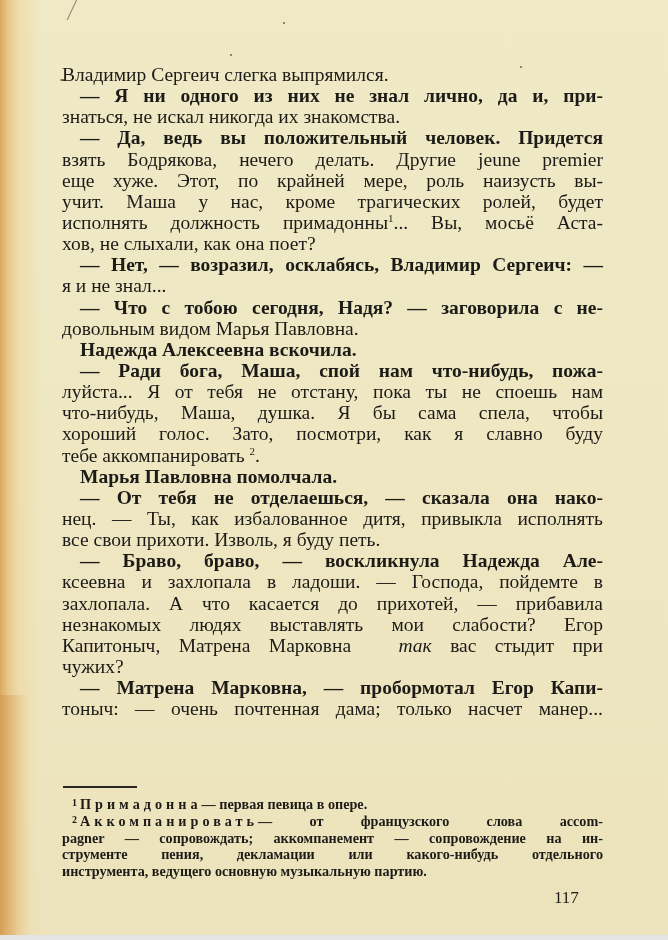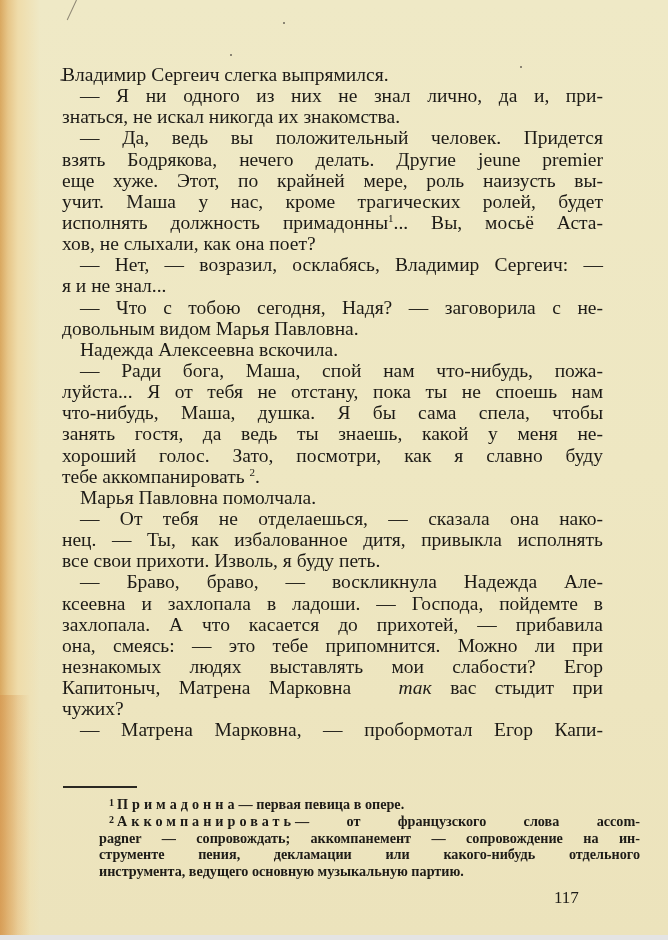--- a/index.html
+++ b/index.html
@@ -56,20 +56,21 @@
       white-space: nowrap;
       text-align: justify;
       text-align-last: justify;
       height: 21.15px;
     }
     .line.last {
       text-align-last: left;
     }
     .line.indent {
       padding-left: 18px;
+      font-weight: bold;
     }
     .line em {
       font-style: italic;
       margin-left: 29px;
     }
     sup {
       font-size: 11px;
       vertical-align: 7px;
       line-height: 0;
     }
@@ -83,21 +84,20 @@
     }
     .footnotes {
       position: absolute;
       left: 62px;
       top: 795px;
       width: 541px;
       color: #1d1b17;
       font-size: 14.2px;
       line-height: 16.4px;
       font-weight: bold;
-      margin-left: 37px;
     }
     .fn-line {
       display: block;
       white-space: nowrap;
       text-align: justify;
       text-align-last: justify;
     }
     .fn-line.last { text-align-last: left; }
     .fn-line.indent { padding-left: 10px; }
     .spaced { letter-spacing: 4px; }
@@ -142,35 +142,34 @@
     <span class="line"><span>исполнять должность примадонны</span><sup>1</sup><span>... Вы, мосьё Аста-</span></span>
     <span class="line last"><span>хов, не слыхали, как она поет?</span></span>
     <span class="line indent"><span>— Нет, — возразил, осклабясь, Владимир Сергеич: —</span></span>
     <span class="line last"><span>я и не знал...</span></span>
     <span class="line indent"><span>— Что с тобою сегодня, Надя? — заговорила с не-</span></span>
     <span class="line last"><span>довольным видом Марья Павловна.</span></span>
     <span class="line indent last"><span>Надежда Алексеевна вскочила.</span></span>
     <span class="line indent"><span>— Ради бога, Маша, спой нам что-нибудь, пожа-</span></span>
     <span class="line"><span>луйста... Я от тебя не отстану, пока ты не споешь нам</span></span>
     <span class="line"><span>что-нибудь, Маша, душка. Я бы сама спела, чтобы</span></span>
-    <span class="line"><span>занять гостя, да ведь ты знаешь, какой у меня не-</span></span>
     <span class="line"><span>хороший голос. Зато, посмотри, как я славно буду</span></span>
     <span class="line last"><span>тебе аккомпанировать</span> <sup>2</sup><span>.</span></span>
     <span class="line indent last"><span>Марья Павловна помолчала.</span></span>
     <span class="line indent"><span>— От тебя не отделаешься, — сказала она нако-</span></span>
     <span class="line"><span>нец. — Ты, как избалованное дитя, привыкла исполнять</span></span>
     <span class="line last"><span>все свои прихоти. Изволь, я буду петь.</span></span>
     <span class="line indent"><span>— Браво, браво, — воскликнула Надежда Але-</span></span>
     <span class="line"><span>ксеевна и захлопала в ладоши. — Господа, пойдемте в</span></span>
     <span class="line"><span>захлопала. А что касается до прихотей, — прибавила</span></span>
-    <span class="line"><span>она, смеясь: — это тебе припомнится. Можно ли при</span></span>
     <span class="line"><span>незнакомых людях выставлять мои слабости? Егор</span></span>
     <span class="line"><span>Капитоныч, Матрена Марковна</span> <em>так</em><span> вас стыдит при</span></span>
     <span class="line last"><span>чужих?</span></span>
     <span class="line indent"><span>— Матрена Марковна, — пробормотал Егор Капи-</span></span>
+    <span class="line"><span>тоныч: — очень почтенная дама; только насчет манер...</span></span>
   </div>
 
   <div class="rule"></div>
 
   <div class="footnotes">
     <span class="fn-line indent last"><span class="fn-mark">1</span><span class="spaced">Примадонна</span><span>— первая певица в опере.</span></span>
     <span class="fn-line indent"><span class="fn-mark">2</span><span class="spaced">Аккомпанировать</span><span>— от французского слова accom-</span></span>
     <span class="fn-line">pagner — сопровождать; аккомпанемент — сопровождение на ин-</span>
     <span class="fn-line">струменте пения, декламации или какого-нибудь отдельного</span>
     <span class="fn-line last">инструмента, ведущего основную музыкальную партию.</span>

